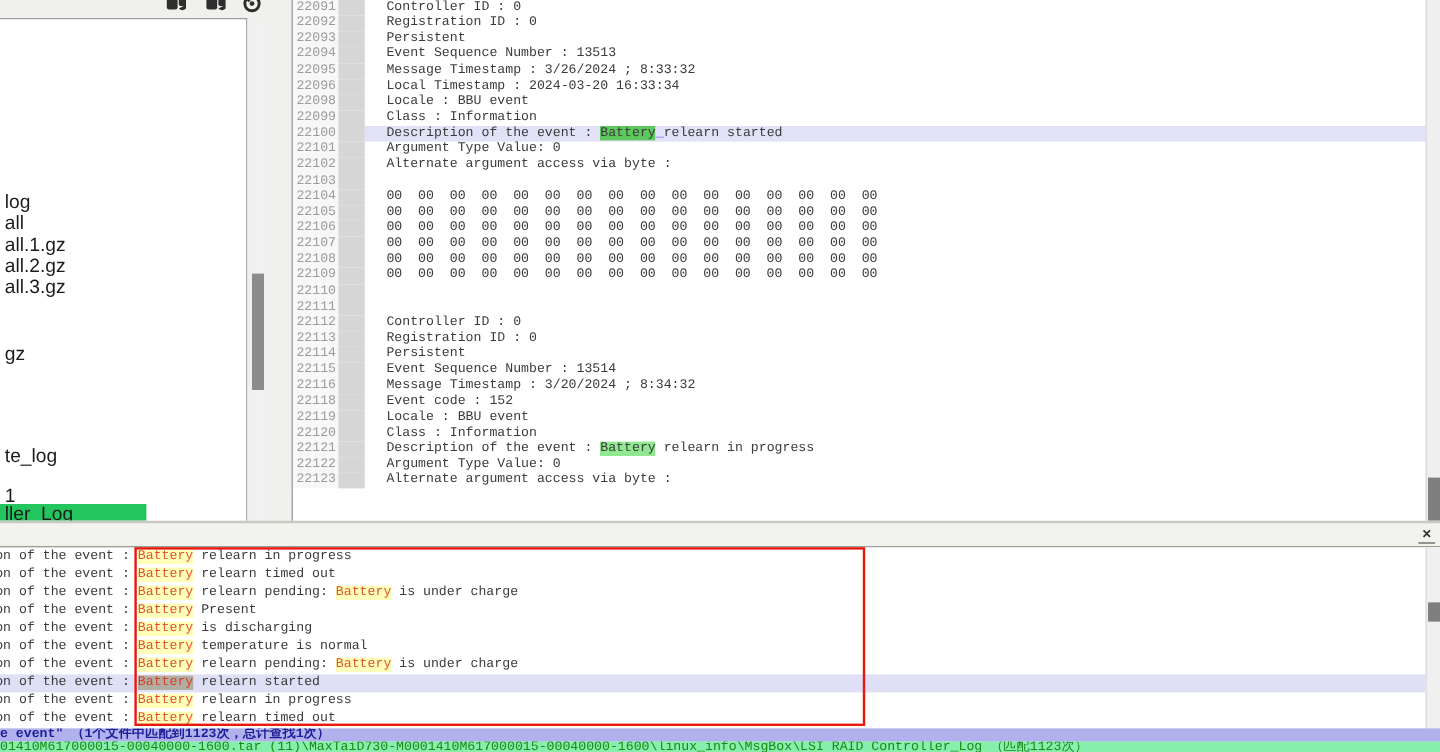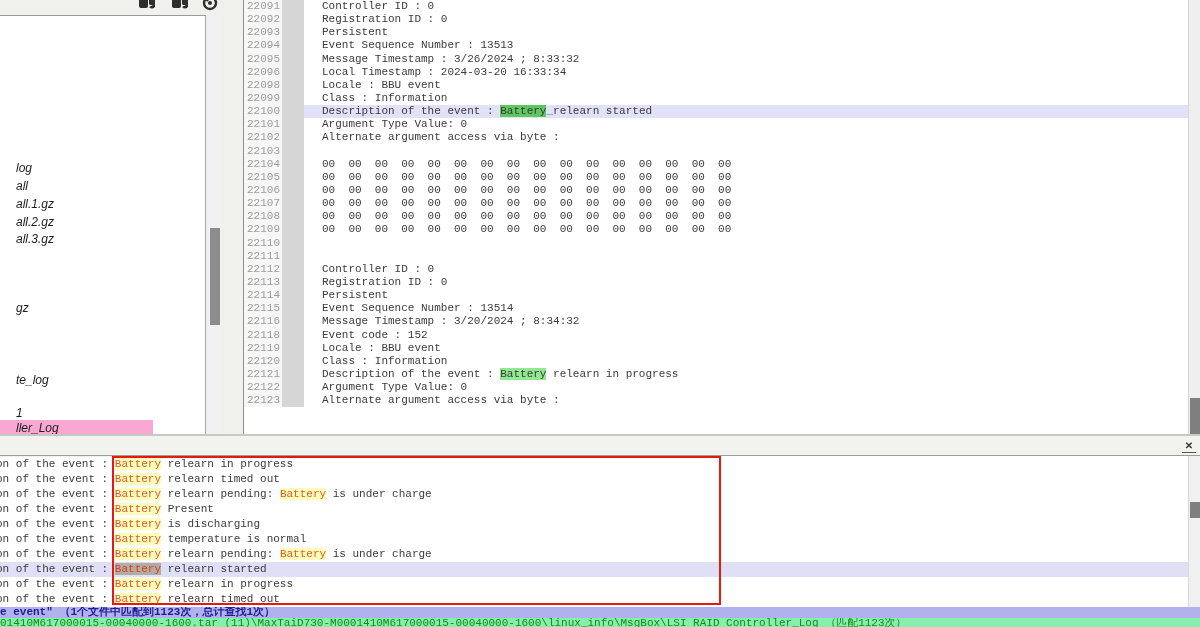--- a/index.html
+++ b/index.html
@@ -8,23 +8,23 @@
   #stage { position:relative; width:1200px; height:627px; }
 
   
   .tb-icon { position:absolute; top:-6px; height:18px; overflow:hidden; cursor:pointer; }
   .tb-icon svg { display:block; }
 
   
   #sidebar { position:absolute; left:0; top:15px; width:206px; height:419px;
              background:#ffffff; border-top:1px solid #9a9a9a; border-right:1px solid #aaaaaa;
              overflow:hidden; }
-  .sb-item { position:absolute; left:0; height:17px; font-size:12px; color:#1c1c1c;
-             white-space:nowrap; line-height:17px; padding-left:16px; cursor:pointer;font-style:italic; }
-  .sb-item.sel { background:#f9a8d4; width:153px; }
+  .sb-item { position:absolute; left:0; height:17px; font-size:16px; color:#1c1c1c;
+             white-space:nowrap; line-height:17px; padding-left:4px; cursor:pointer; }
+  .sb-item.sel { background:#22c55e; width:122px; }
 
   #side-scroll { position:absolute; left:208px; top:15px; width:14px; height:419px;
                  background:#f1f1f1; }
   #side-thumb { position:absolute; left:2px; top:213px; width:10px; height:97px; background:#8c8c8c; }
 
   
   #editor { position:absolute; left:243px; top:0; width:960px; height:468px; background:#ffffff;
             border-left:1px solid #909090; font-family:"Liberation Mono", monospace;
             font-size:11px; line-height:13.15px; overflow:hidden; }
   .eline { display:flex; height:13.15px; white-space:pre; }
@@ -97,21 +97,21 @@
       <path d="M3 2 L8 7" stroke="#2e2e2e" stroke-width="2.4"></path>
     </svg>
   </div>
 
   <div id="sidebar">
       <div class="sb-item" style="top: 144px;">log</div>
       <div class="sb-item" style="top: 162px;">all</div>
       <div class="sb-item" style="top: 180px;">all.1.gz</div>
       <div class="sb-item" style="top: 198px;">all.2.gz</div>
       <div class="sb-item" style="top: 215px;">all.3.gz</div>
-      <div class="sb-item" style="top: 284px;">gz</div>
+      <div class="sb-item" style="top: 271px;">gz</div>
       <div class="sb-item" style="top: 356px;">te_log</div>
       <div class="sb-item" style="top: 389px;">1</div>
       <div class="sb-item sel" style="top: 404px;">ller_Log</div>
     </div>
   <div id="side-scroll">
     <div id="side-thumb"></div>
   </div>
 
   <div id="editor">
       <div class="eline"><span class="ln">22091</span><span class="mg"></span><span class="txt">Controller ID : 0</span></div>

